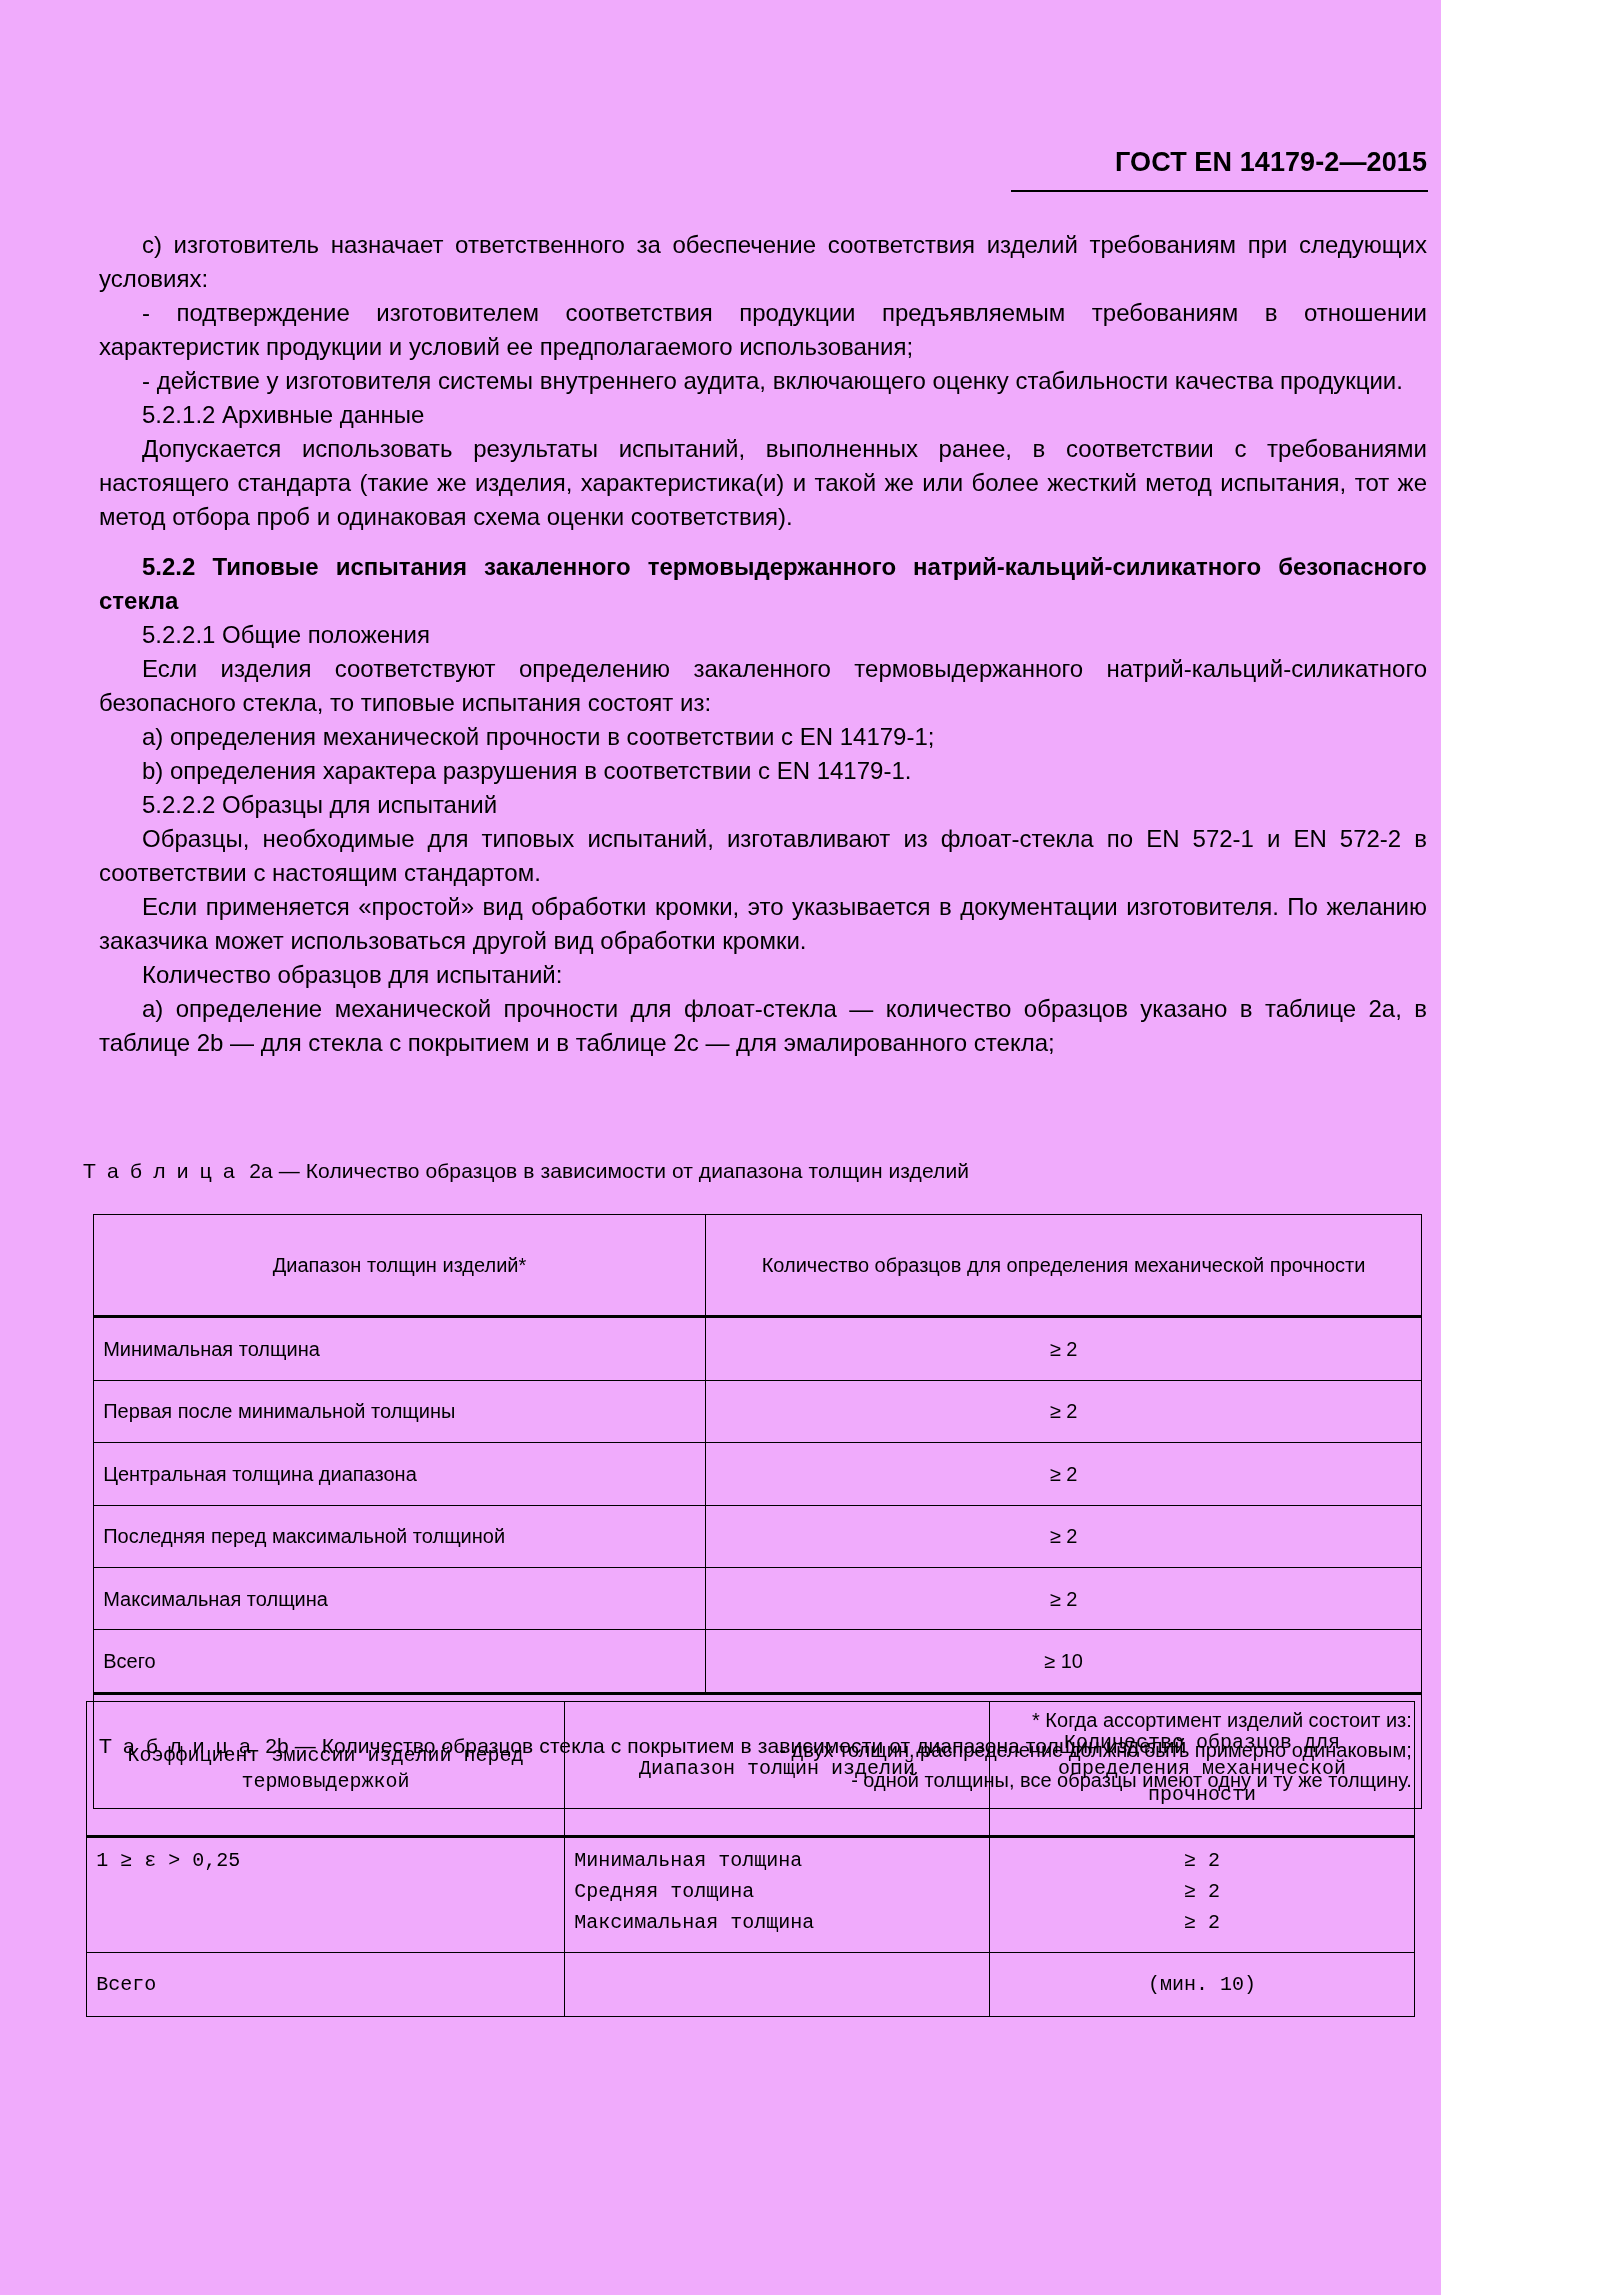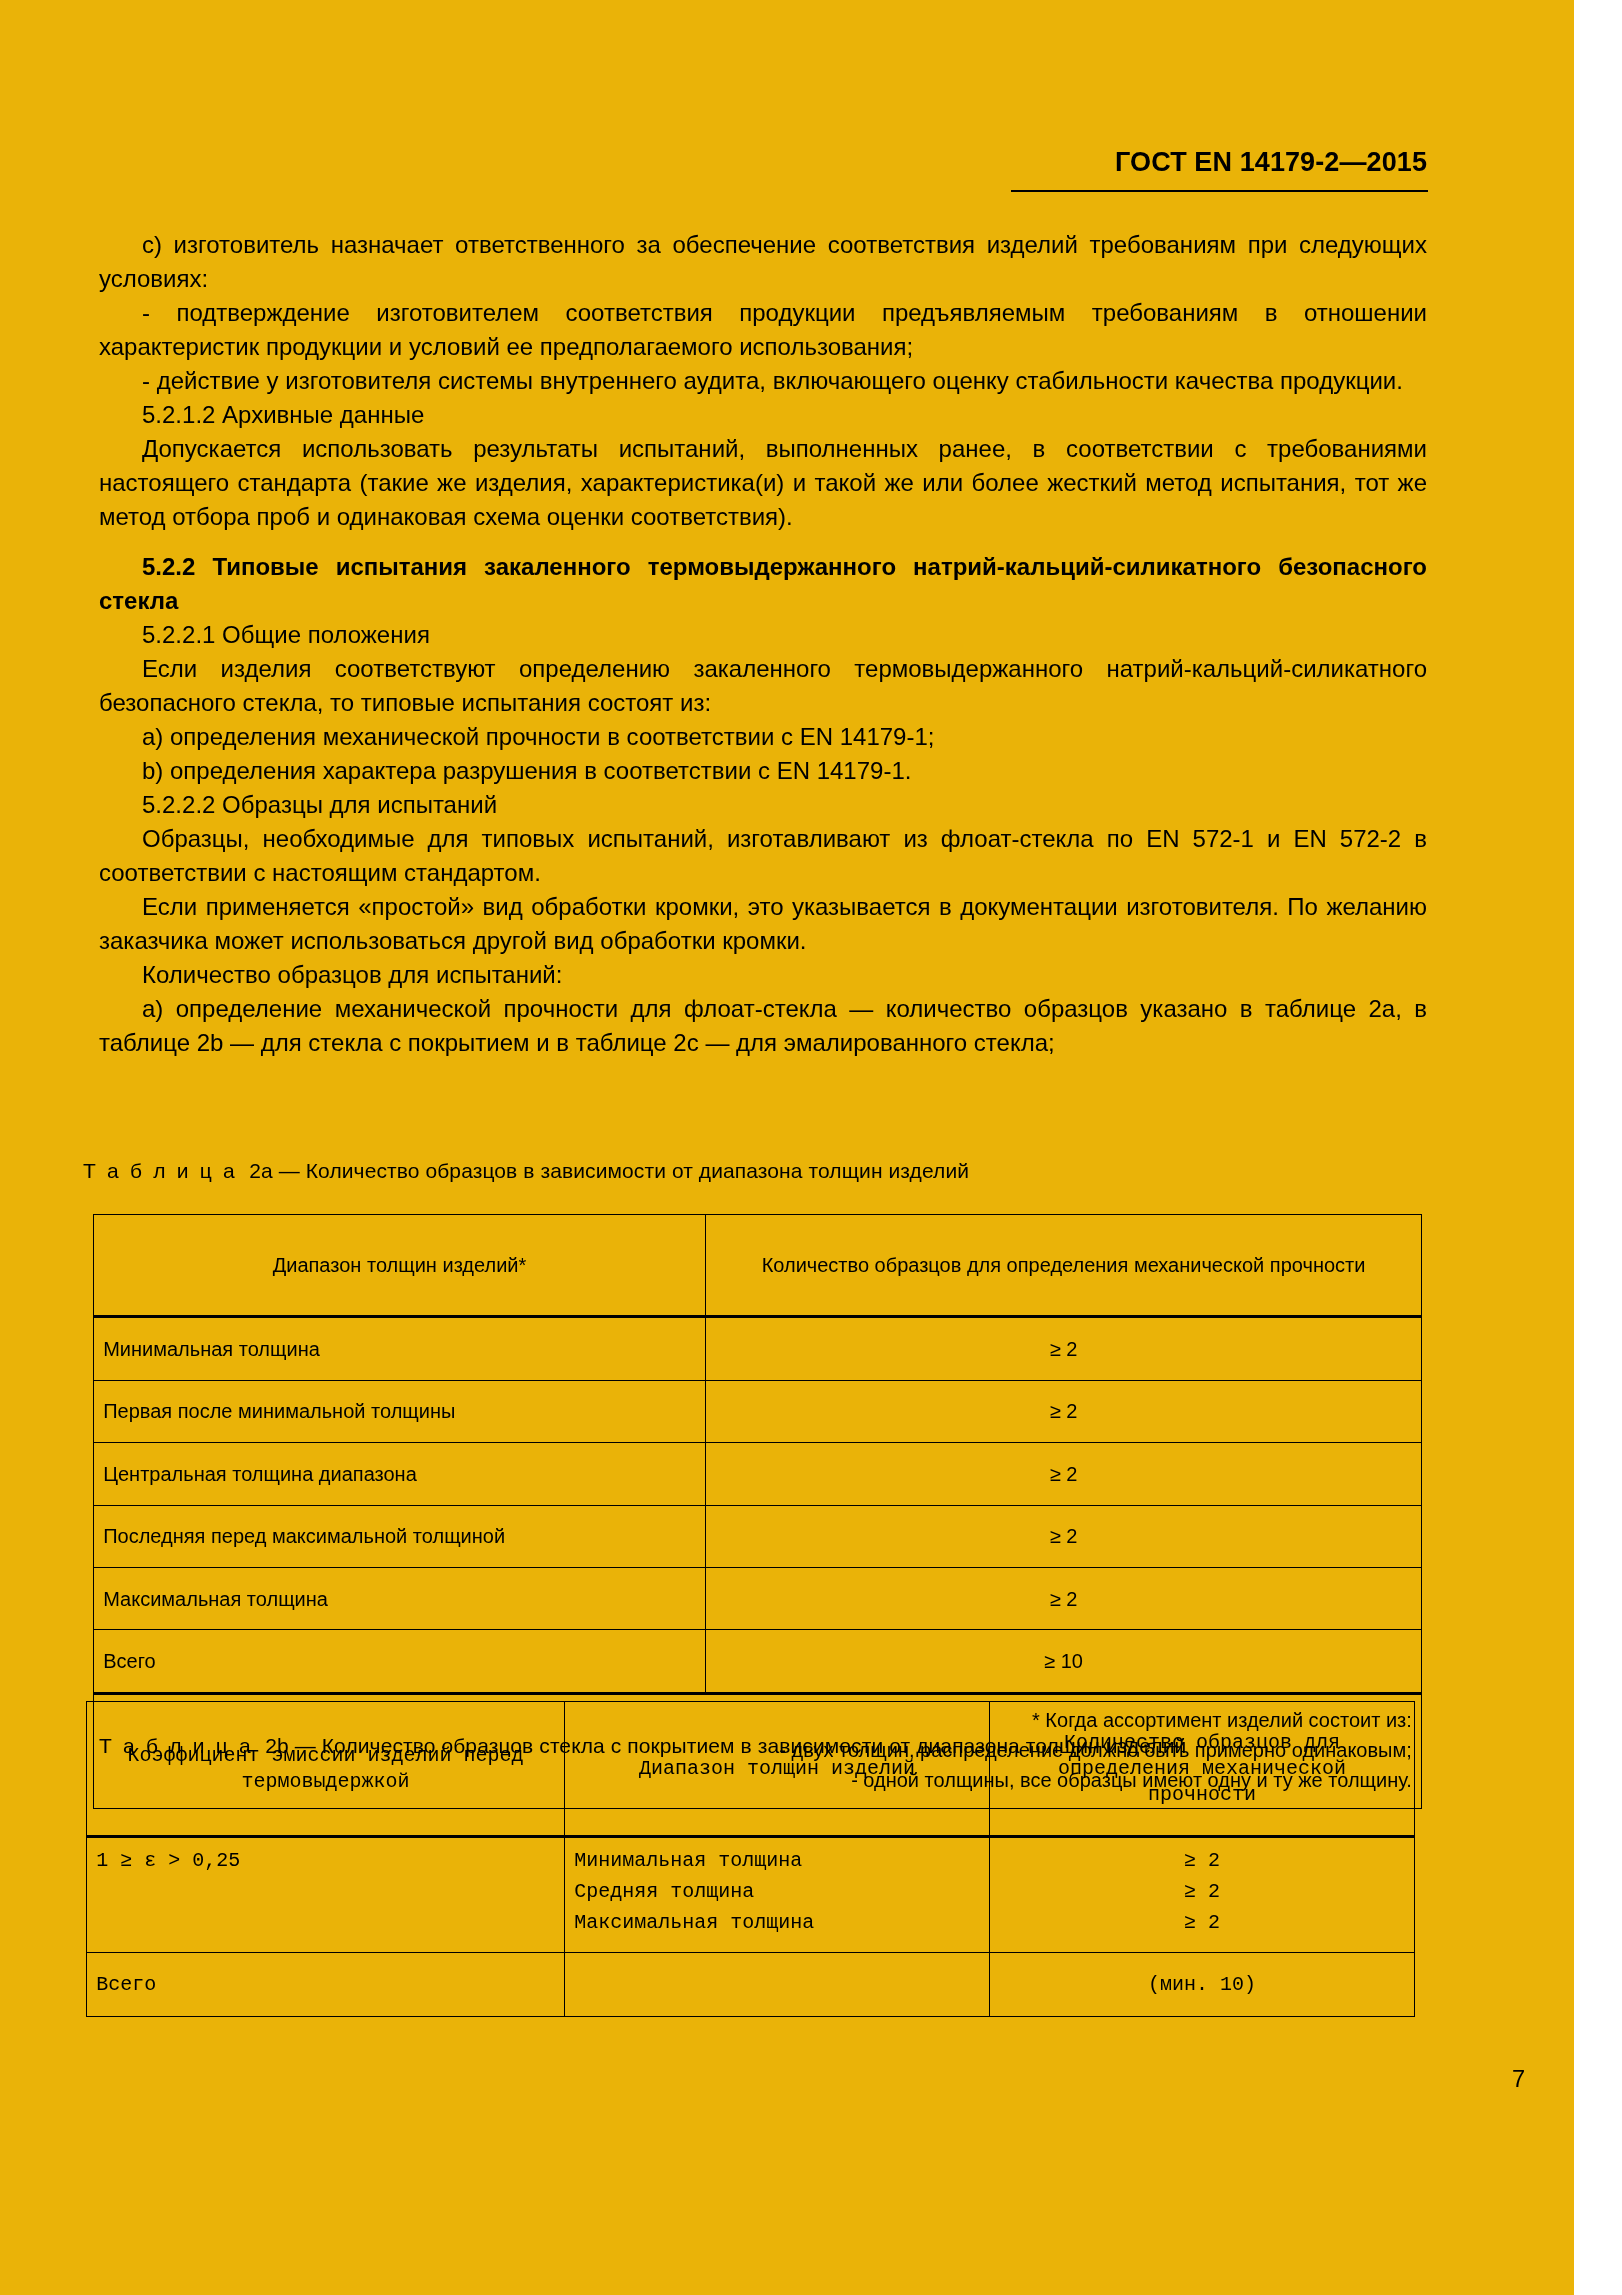--- a/index.html
+++ b/index.html
@@ -7,23 +7,23 @@
     margin: 0;
     padding: 0;
     background: #ffffff;
   }
   body {
     font-family: "Liberation Sans", sans-serif;
     color: #000000;
   }
   .page {
     position: relative;
-    width: 1574px;
+    width: 1441px;
     height: 2295px;
-    background: #eab308;
+    background: #f0abfc;
     box-sizing: border-box;
     overflow: hidden;
   }
 
   
   .page-header {
     position: absolute;
     top: 149px;
     left: 99px;
     width: 1328px;

